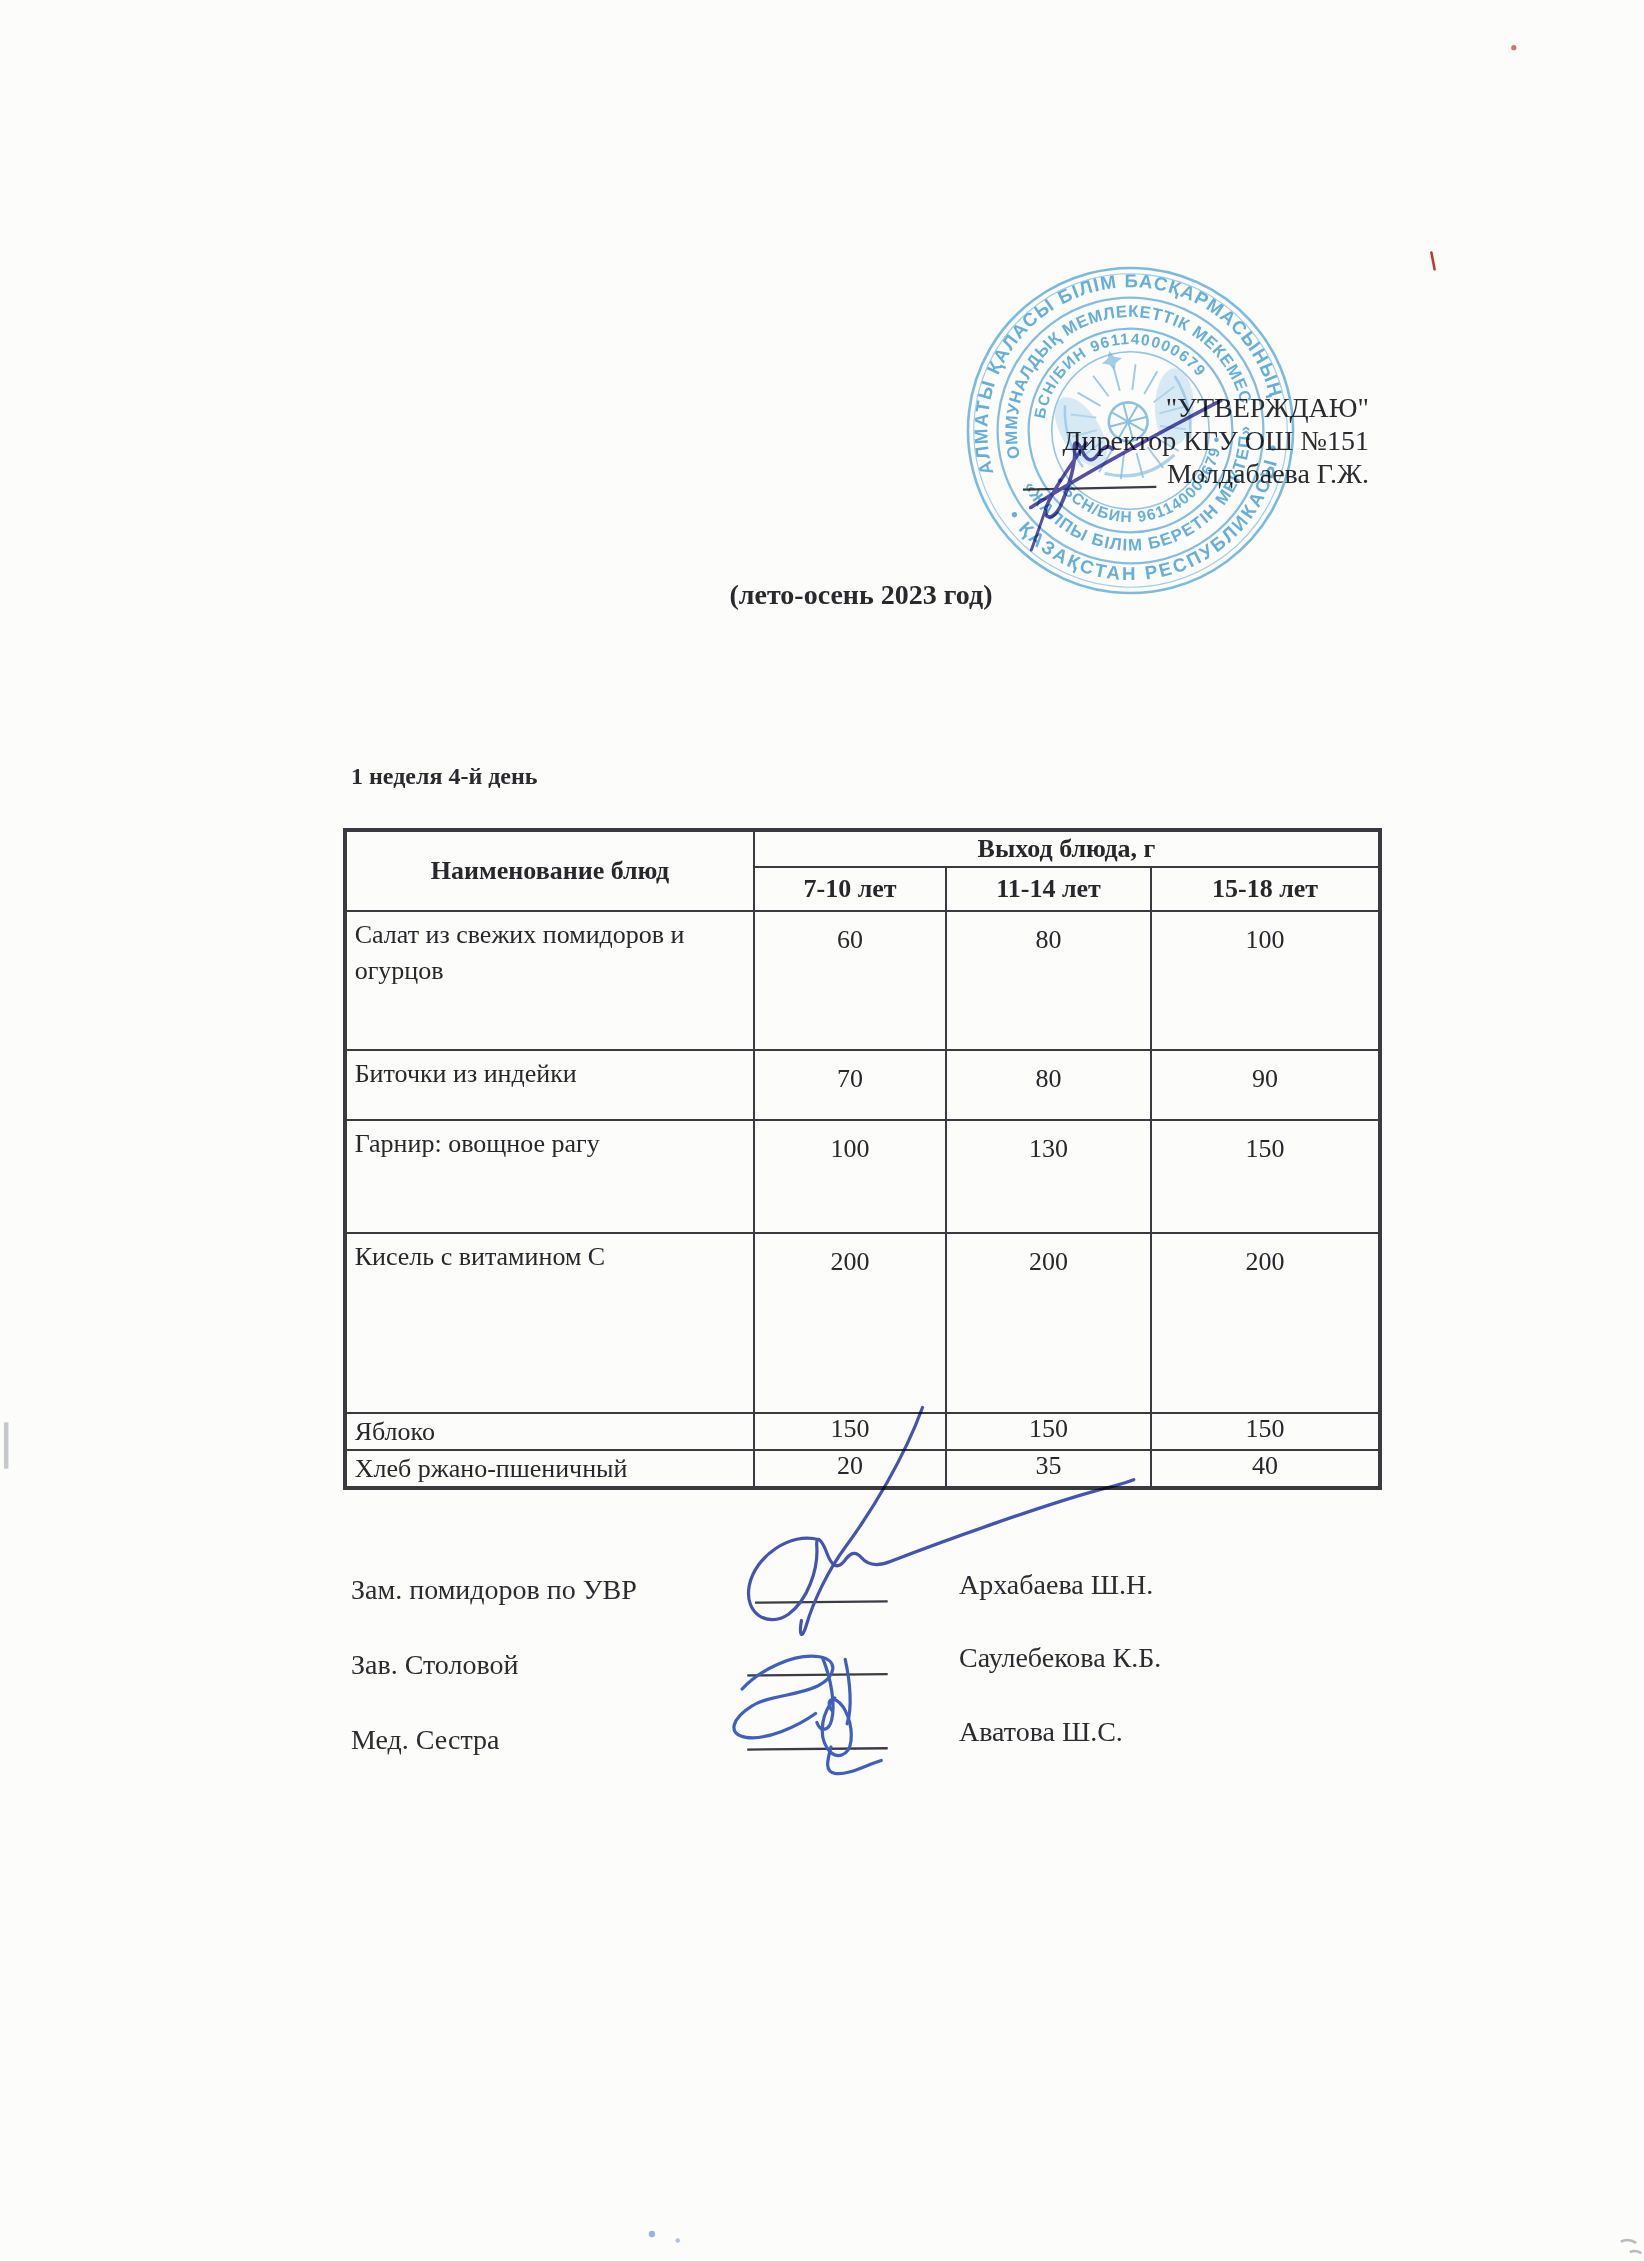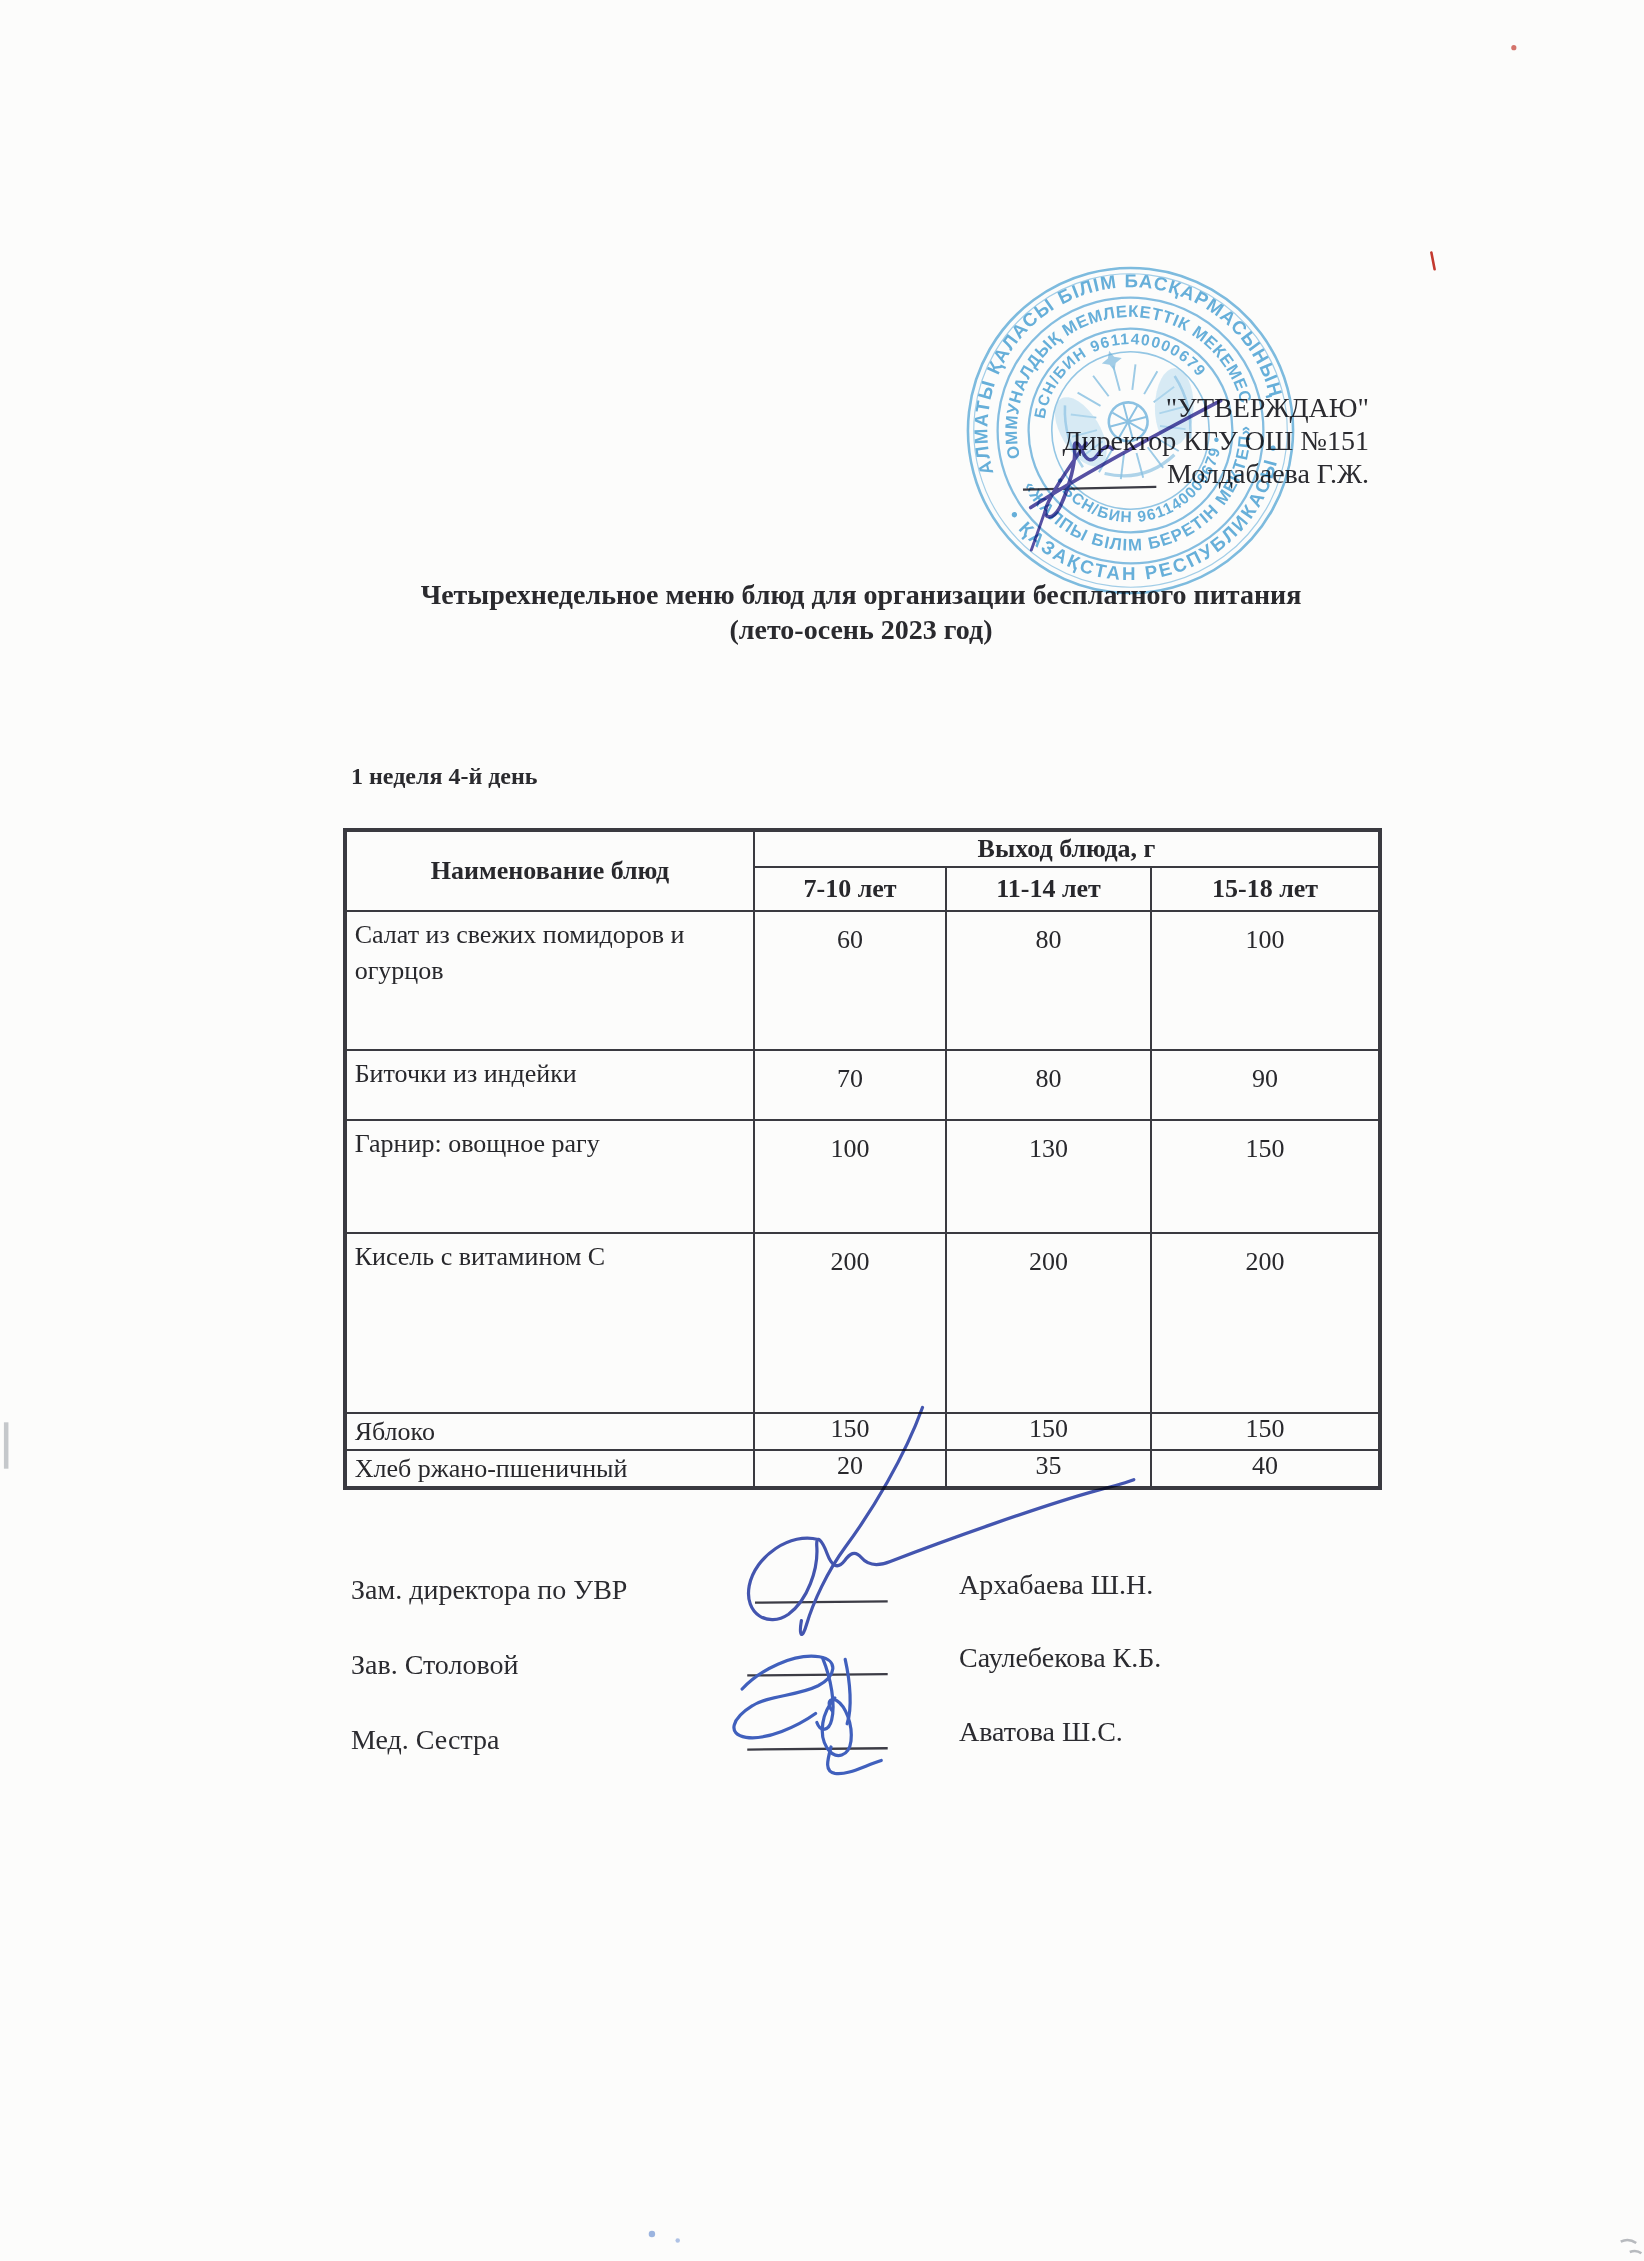--- a/index.html
+++ b/index.html
@@ -142,21 +142,20 @@
           <ellipse cx="375" cy="296" rx="30" ry="60" transform="rotate(16 375 296)" fill="#8ecbec" stroke="none" opacity="0.55"></ellipse>
           <path d="M212 250 Q 196 300 214 350" stroke-width="4" opacity="0.7"></path>
           <path d="M388 250 Q 404 300 386 350" stroke-width="4" opacity="0.7"></path>
           <path d="M244 368 Q 300 398 356 368" stroke-width="5" opacity="0.7"></path>
         </g>
       </g>
     </svg>
   </div>
 
   <div class="title-block">
-    <div>Четырехнедельное меню блюд для организации бесплатного питания</div>
     <div>(лето-осень 2023 год)</div>
   </div>
 
   <div class="week-label">1 неделя 4-й день</div>
 
   <table class="menu">
     <colgroup>
       <col style="width:409px">
         <col style="width:192px">
         <col style="width:205px">
@@ -204,21 +203,21 @@
       </tr>
       <tr class="r5">
         <td class="dish">Хлеб ржано-пшеничный</td>
         <td class="val">20</td>
         <td class="val">35</td>
         <td class="val">40</td>
       </tr>
     </tbody>
   </table>
 
-  <div class="sig-label pos-role-0">Зам. директора по УВР</div>
+  <div class="sig-label pos-role-0">Зам. помидоров по УВР</div>
   <div class="sig-name  pos-name-0">Архабаева Ш.Н.</div>
   <div class="sig-label pos-role-1">Зав. Столовой</div>
   <div class="sig-name  pos-name-1">Саулебекова К.Б.</div>
   <div class="sig-label pos-role-2">Мед. Сестра</div>
   <div class="sig-name  pos-name-2">Аватова Ш.С.</div>
 
   <svg class="annotations" viewBox="0 0 2552 3510">
 
     <line x1="1588" y1="760" x2="1795" y2="756" stroke="#3c3c46" stroke-width="3.5"></line>
 

